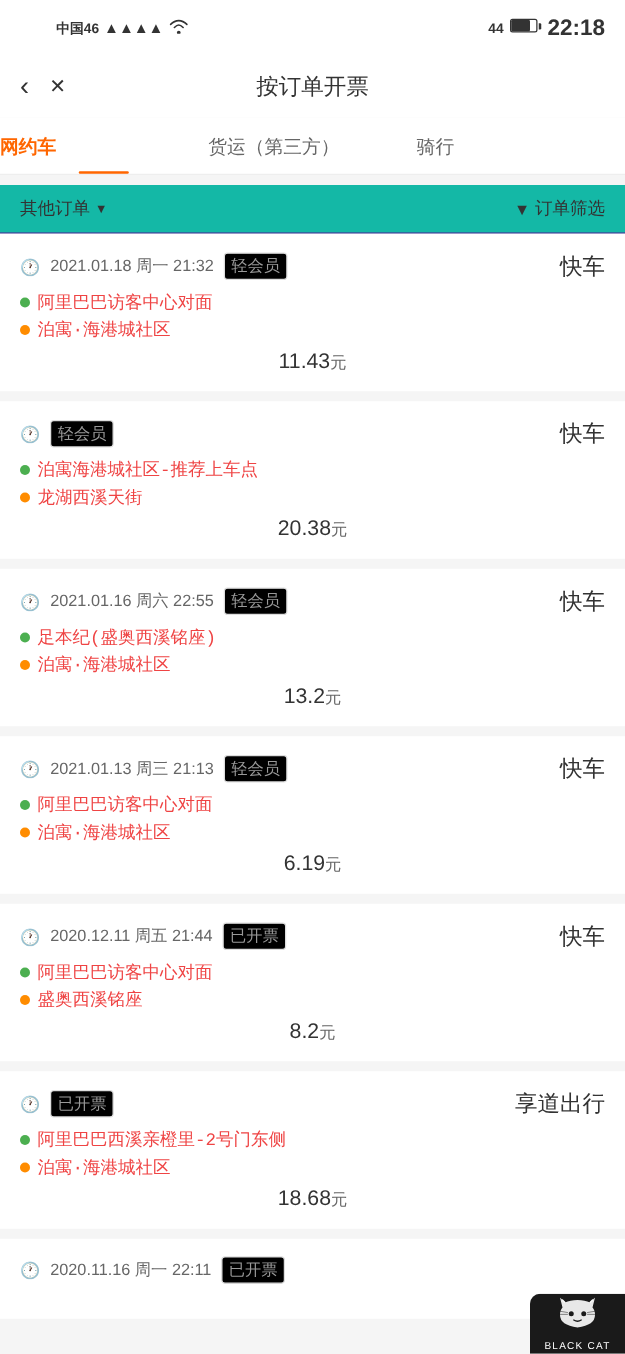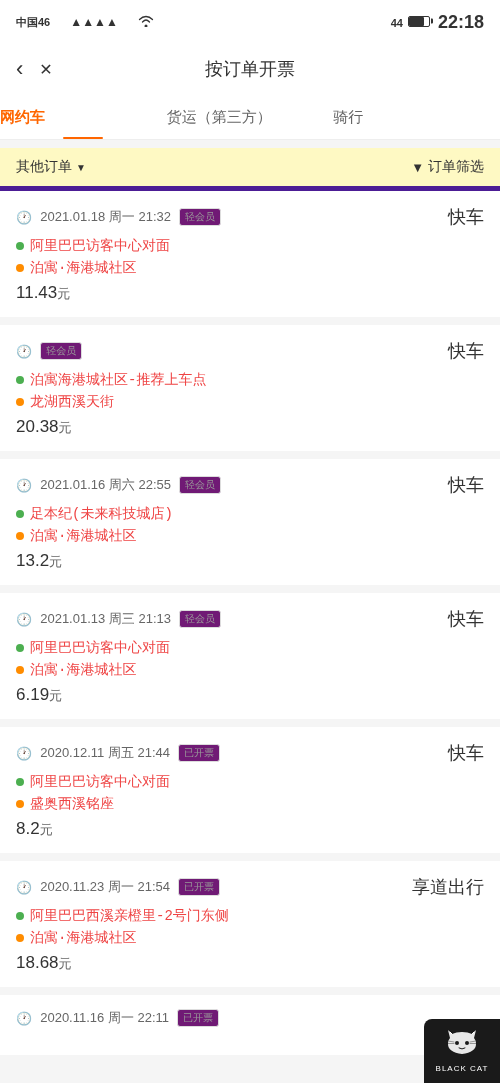--- a/index.html
+++ b/index.html
@@ -19,23 +19,24 @@
       display: flex;
       align-items: center;
       justify-content: space-between;
       padding: 0 16px;
       font-size: 12px;
       color: #333;
     }
     .status-left {
       display: flex;
       align-items: flex-start;
-      gap: 20px;
+      gap: 4px;
       font-size: 11px;
       font-weight: 600;
+      margin-left: 29px;
     }
     .status-right {
       display: flex;
       align-items: center;
       gap: 4px;
       font-size: 11px;
     }
     .battery {
       width: 22px;
       height: 11px;
@@ -116,27 +117,27 @@
       left: 50%;
       transform: translateX(-50%);
       width: 40px;
       height: 2.5px;
       background: #ff6600;
       border-radius: 2px;
     }
 
     
     .filter-bar {
-      background: #fef9c3;
+      background: #14b8a6;
       display: flex;
       align-items: flex-start;
       justify-content: space-between;
       padding: 10px 16px;
       margin-top: 8px;
-      border-bottom: 5px solid #4c1d95;
+      border-bottom: 1px solid #4c1d95;
     }
     .order-type-btn {
       display: flex;
       align-items: center;
       gap: 4px;
       font-size: 14px;
       color: #333;
       font-weight: 500;
       cursor: pointer;
     }
@@ -180,26 +181,26 @@
     }
     .clock-icon {
       color: #999;
       font-size: 13px;
     }
     .order-date {
       font-size: 13px;
       color: #666;
     }
     .order-badge {
-      font-size: 10px;
+      font-size: 13px;
       color: #999;
       border: 1px solid #ddd;
       border-radius: 3px;
       padding: 1px 5px;
-      background: #701a75;
+      background: #000000;
     }
     .order-badge.invoiced {
       color: #999;
       text-align: center;
     }
     .order-type {
       font-size: 18px;
       color: #333;
       font-weight: 400;
     }
@@ -223,41 +224,41 @@
     .dot-orange { background: #ff8c00; }
 
     .route-text {
       font-size: 14px;
       color: #ef4444;
       font-family: Liberation Mono, monospace;
     }
 
     .order-footer {
       display: flex;
-      justify-content: flex-start;
+      justify-content: center;
       margin-top: 6px;
     }
     .order-price {
       font-size: 17px;
       color: #333;
       font-weight: 500;
     }
     .order-price .unit {
       font-size: 13px;
       color: #666;
       font-weight: 400;
     }
 
     
     .black-cat {
       position: fixed;
       bottom: 0;
       right: 0;
       width: 76px;
-      height: 64px;
+      height: 48px;
       display: flex;
       flex-direction: column;
       align-items: center;
       justify-content: center;
       background: #1a1a1a;
       border-top-left-radius: 8px;
     }
     .cat-logo {
       color: #fff;
       font-size: 22px;
@@ -385,21 +386,21 @@
       <div class="order-header-left">
         <span class="clock-icon">🕐</span>
         <span class="order-date">2021.01.16 周六 22:55</span>
         <span class="order-badge">轻会员</span>
       </div>
       <span class="order-type">快车</span>
     </div>
     <div class="order-route">
       <div class="route-item">
         <span class="dot dot-green"></span>
-        <span class="route-text">足本纪(未来科技城店)</span>
+        <span class="route-text">足本纪(盛奥西溪铭座)</span>
       </div>
       <div class="route-item">
         <span class="dot dot-orange"></span>
         <span class="route-text">泊寓·海港城社区</span>
       </div>
     </div>
     <div class="order-footer">
       <span class="order-price">
         <span>13.2</span><span class="unit">元</span>
       </span>
@@ -455,21 +456,20 @@
       <span class="order-price">
         <span>8.2</span><span class="unit">元</span>
       </span>
     </div>
   </div>
 
   <div class="order-item">
     <div class="order-header">
       <div class="order-header-left">
         <span class="clock-icon">🕐</span>
-        <span class="order-date">2020.11.23 周一 21:54</span>
         <span class="order-badge invoiced">已开票</span>
       </div>
       <span class="order-type">享道出行</span>
     </div>
     <div class="order-route">
       <div class="route-item">
         <span class="dot dot-green"></span>
         <span class="route-text">阿里巴巴西溪亲橙里-2号门东侧</span>
       </div>
       <div class="route-item">

